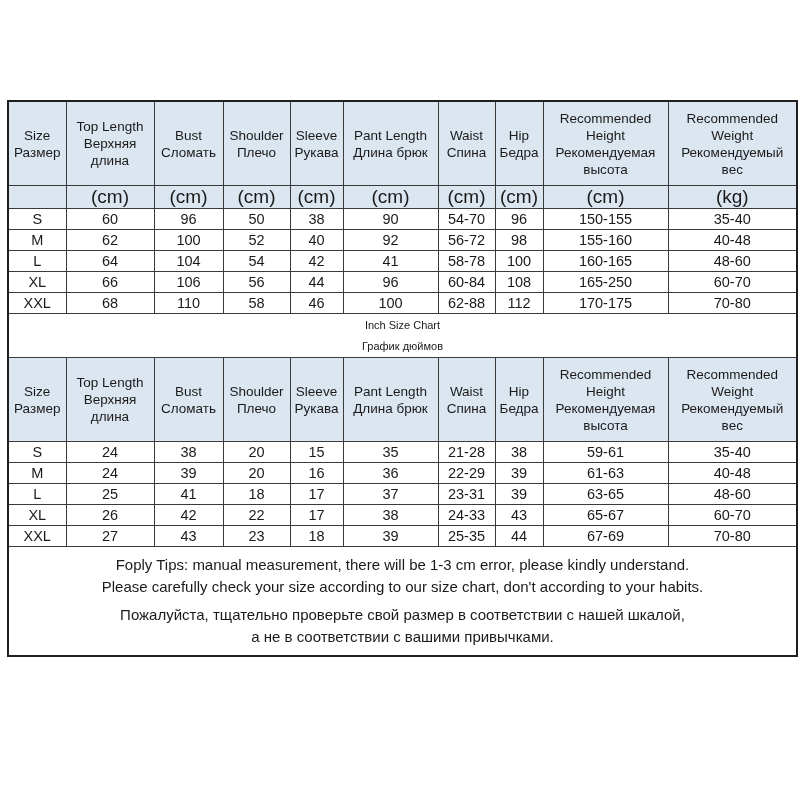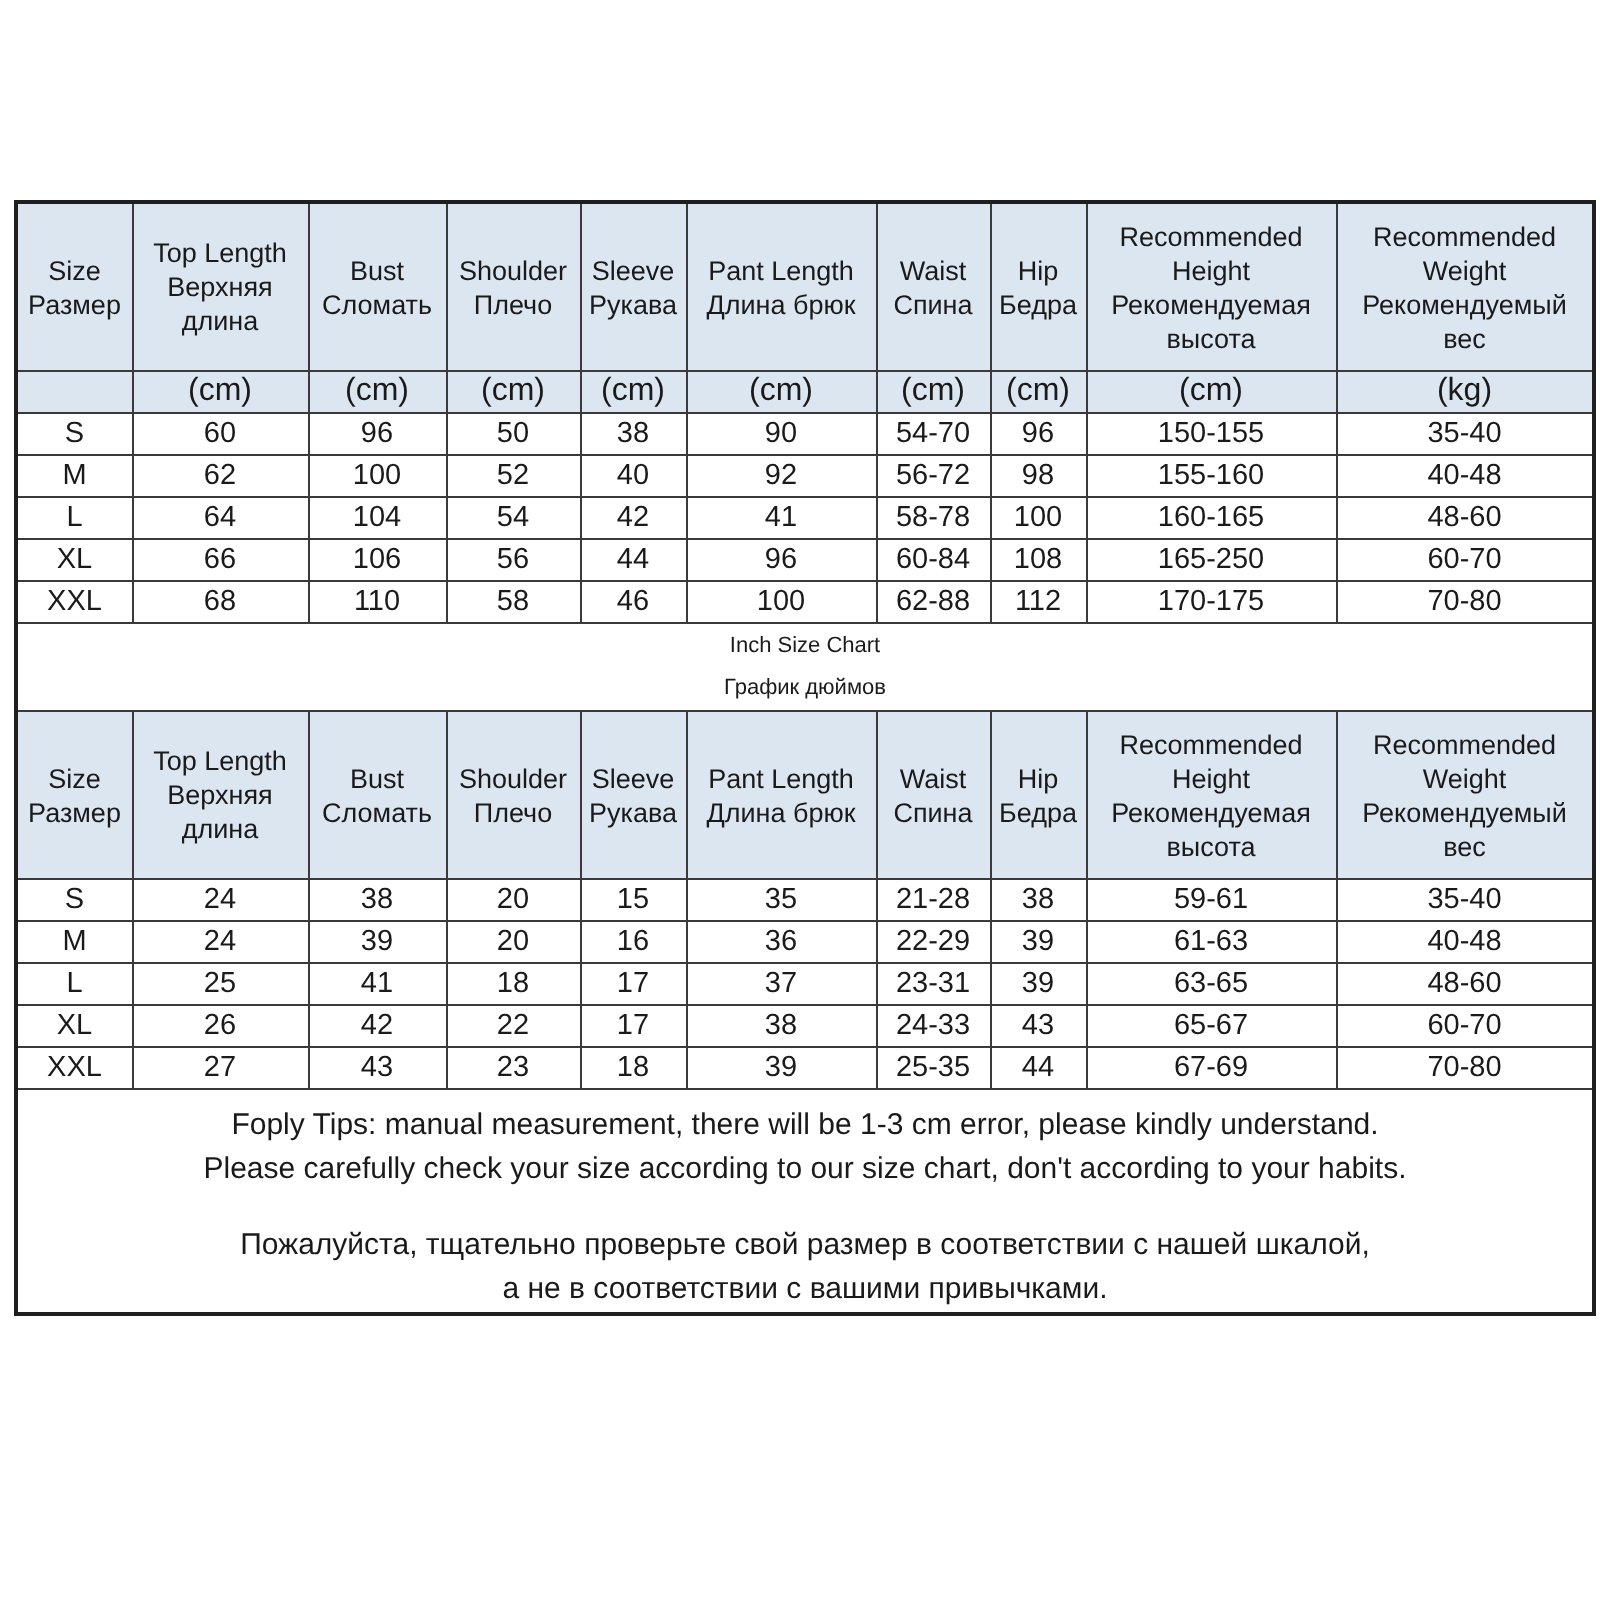--- a/index.html
+++ b/index.html
@@ -32,42 +32,42 @@
   }
   tr.header-row td {
     background: #dce6f1;
     height: 83px;
     font-size: 13.5px;
     line-height: 17px;
   }
   tr.units-row td {
     background: #dce6f1;
     height: 20px;
-    font-size: 16px;
+    font-size: 19px;
   }
   tr.data-row td {
     height: 20px;
     font-size: 14.5px;
     background: #ffffff;
   }
   tr.divider-row td {
     height: 43px;
     font-size: 11px;
     line-height: 21px;
     background: #ffffff;
   }
   tr.tips-row td {
     height: 101px;
     font-size: 15px;
     line-height: 22px;
     vertical-align: top;
     padding-top: 7px;
     background: #ffffff;
   }
-  .tips-ru { margin-top: 16px; }
+  .tips-ru { margin-top: 6px; }
   .hdr-en, .hdr-ru, .line { display: block; }
 </style>
 </head>
 <body>
 
 <div class="sheet">
   <table class="size-chart">
     <colgroup id="cols">
         <col style="width: 58px;">
         <col style="width: 88px;">

